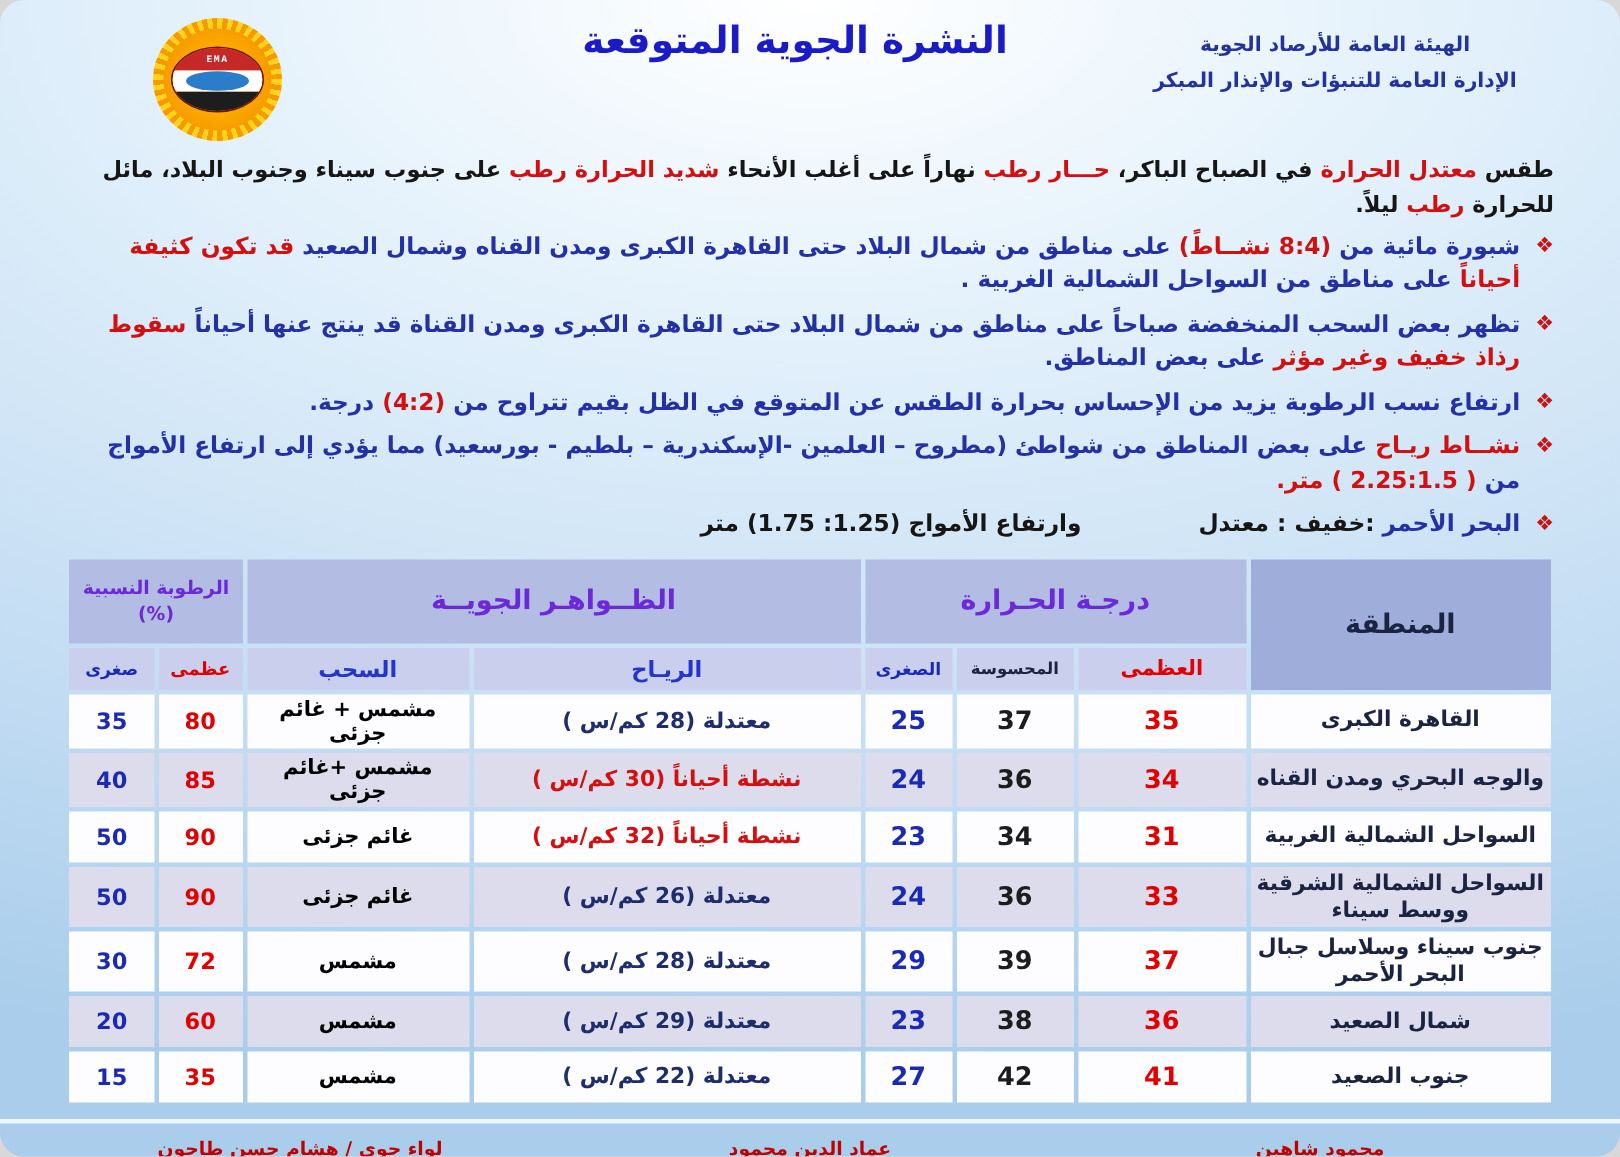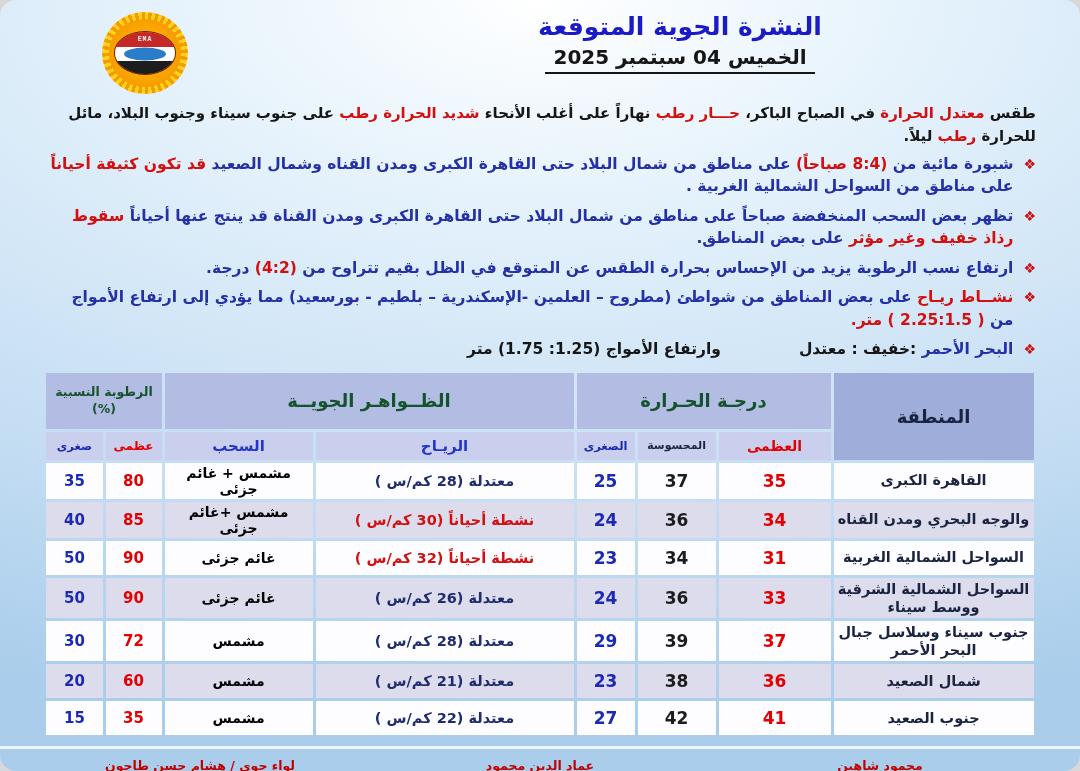--- a/index.html
+++ b/index.html
@@ -35,21 +35,21 @@
   .bullet-marker{color:#cc1111;font-size:14px;line-height:1.6;flex:0 0 auto;}
   .seg-b{color:var(--text-navy,#2430a6);}
   .seg-r{color:var(--text-red,#d40f0f);}
   .seg-k{color:var(--text-black,#161616);}
   .sea{position:relative;padding:0 44px;display:flex;gap:10px;font-size:15.5px;font-weight:800;line-height:1.5;}
   .sea-center{position:absolute;left:55%;transform:translateX(-50%);color:var(--text-black,#161616);white-space:nowrap;}
   
   table{width:975px;margin:8px auto 0 auto;border-collapse:separate;border-spacing:3px;table-layout:fixed;}
   th,td{text-align:center;vertical-align:middle;padding:2px 4px;overflow:hidden;}
   .hdr-region{background:var(--header-region-bg,#9fadda);color:#1a2442;font-size:18px;font-weight:800;}
-  .hdr-group{background:var(--header-group-bg,#b3bce2);color:#14532d;font-size:18px;font-weight:800;height:56px;}
+  .hdr-group{background:var(--header-group-bg,#b3bce2);color:#6d28d9;font-size:18px;font-weight:800;height:56px;}
   .hdr-hum{font-size:12.5px;line-height:1.3;}
   .sub th{background:var(--header-sub-bg,#c9cfec);height:28px;}
   .h-red{color:var(--number-red,#e30000);font-size:14px;font-weight:800;}
   .h-red-sm{color:var(--number-red,#e30000);font-size:12px;font-weight:800;}
   .h-navy-sm{color:#1a2442;font-size:11px;font-weight:700;}
   .h-blue-sm{color:var(--number-blue,#1b2ab4);font-size:11.5px;font-weight:800;margin-top:47px;}
   .h-blue{color:#2336c9;font-size:15px;font-weight:800;}
   tbody td{background:#fdfdff;height:34px;}
   tbody tr.stripe td{background:var(--row-stripe,#dcdcec);}
   .c-region{color:#1a2340;font-size:14.5px;font-weight:800;line-height:1.25;}
@@ -66,23 +66,26 @@
   
   .footer{margin-top:8px;border-top:3px solid #eef6fd;display:flex;justify-content:space-between;padding:6px 30px 0 30px;}
   .sig{flex:1;text-align:center;color:var(--footer-red,#c20000);font-size:12.5px;font-weight:800;line-height:1.7;}
 </style>
 </head>
 <body>
 
 <div class="doc">
 
   <div class="header">
+    <div class="org">
+      <div>الهيئة العامة للأرصاد الجوية</div>
+      <div>الإدارة العامة للتنبؤات والإنذار المبكر</div>
+    </div>
     <div class="title-wrap">
       <div class="page-title">النشرة الجوية المتوقعة</div>
-      <div><span class="date">الخميس 04 سبتمبر 2025</span></div>
     </div>
     <div class="logo-wrap">
       <div class="logo">
         <div class="sun"></div>
         <div class="sun-core"></div>
         <div class="oval">
           <div class="band-red">EMA</div>
           <div class="band-white">
             <div class="cloud"></div>
           </div>
@@ -90,21 +93,21 @@
         </div>
       </div>
     </div>
   </div>
 
   <div class="summary"><span class="seg-k">طقس </span><span class="seg-r">معتدل الحرارة </span><span class="seg-k">في الصباح الباكر، </span><span class="seg-r">حـــار رطب </span><span class="seg-k">نهاراً على أغلب الأنحاء </span><span class="seg-r">شديد الحرارة رطب </span><span class="seg-k">على جنوب سيناء وجنوب البلاد، مائل للحرارة </span><span class="seg-r">رطب </span><span class="seg-k">ليلاً.</span></div>
 
   <div class="bullets" id="bullets">
       <div class="bullet">
         <span class="bullet-marker">❖</span>
-        <div class="bullet-text"><span class="seg-b">شبورة مائية من </span><span class="seg-r">(8:4 صباحاً)</span><span class="seg-b"> على مناطق من شمال البلاد حتى القاهرة الكبرى ومدن القناه وشمال الصعيد </span><span class="seg-r">قد تكون كثيفة أحياناً </span><span class="seg-b">على مناطق من السواحل الشمالية الغربية .</span></div>
+        <div class="bullet-text"><span class="seg-b">شبورة مائية من </span><span class="seg-r">(8:4 نشــاطً)</span><span class="seg-b"> على مناطق من شمال البلاد حتى القاهرة الكبرى ومدن القناه وشمال الصعيد </span><span class="seg-r">قد تكون كثيفة أحياناً </span><span class="seg-b">على مناطق من السواحل الشمالية الغربية .</span></div>
       </div>
       <div class="bullet">
         <span class="bullet-marker">❖</span>
         <div class="bullet-text"><span class="seg-b">تظهر بعض السحب المنخفضة صباحاً على مناطق من شمال البلاد حتى القاهرة الكبرى ومدن القناة قد ينتج عنها أحياناً </span><span class="seg-r">سقوط رذاذ خفيف وغير مؤثر </span><span class="seg-b">على بعض المناطق.</span></div>
       </div>
       <div class="bullet">
         <span class="bullet-marker">❖</span>
         <div class="bullet-text"><span class="seg-b">ارتفاع نسب الرطوبة يزيد من الإحساس بحرارة الطقس عن المتوقع في الظل بقيم تتراوح من </span><span class="seg-r">(4:2)</span><span class="seg-b"> درجة.</span></div>
       </div>
       <div class="bullet">
@@ -201,21 +204,21 @@
           <td class="c-wind">معتدلة (28 كم/س )</td>
           <td class="c-clouds">مشمس</td>
           <td class="c-hum red">72</td>
           <td class="c-hum blue">30</td>
         </tr>
         <tr class="stripe">
           <td class="c-region">شمال الصعيد</td>
           <td class="c-num red">36</td>
           <td class="c-num black">38</td>
           <td class="c-num blue">23</td>
-          <td class="c-wind">معتدلة (21 كم/س )</td>
+          <td class="c-wind">معتدلة (29 كم/س )</td>
           <td class="c-clouds">مشمس</td>
           <td class="c-hum red">60</td>
           <td class="c-hum blue">20</td>
         </tr>
         <tr>
           <td class="c-region">جنوب الصعيد</td>
           <td class="c-num red">41</td>
           <td class="c-num black">42</td>
           <td class="c-num blue">27</td>
           <td class="c-wind">معتدلة (22 كم/س )</td>

